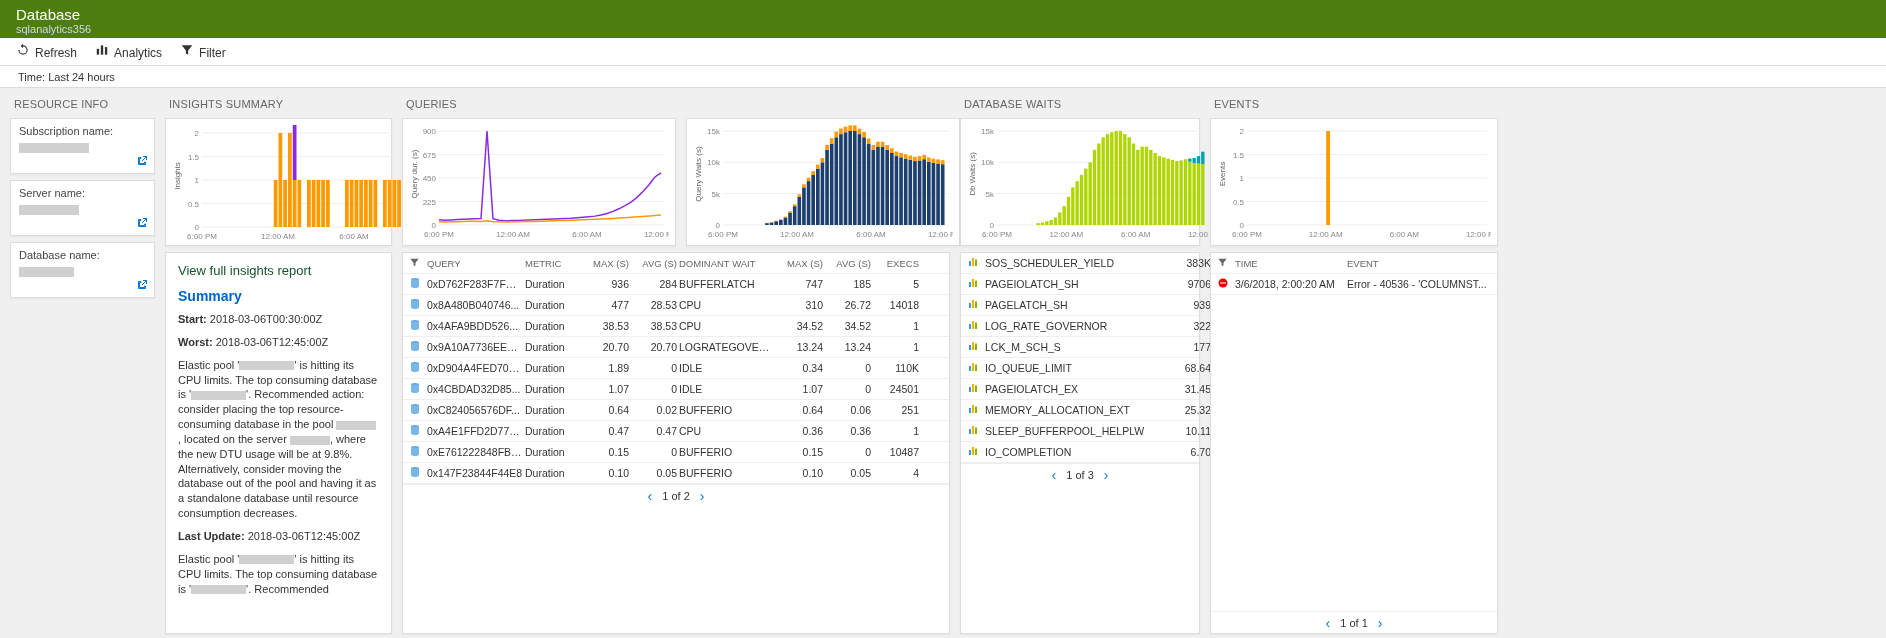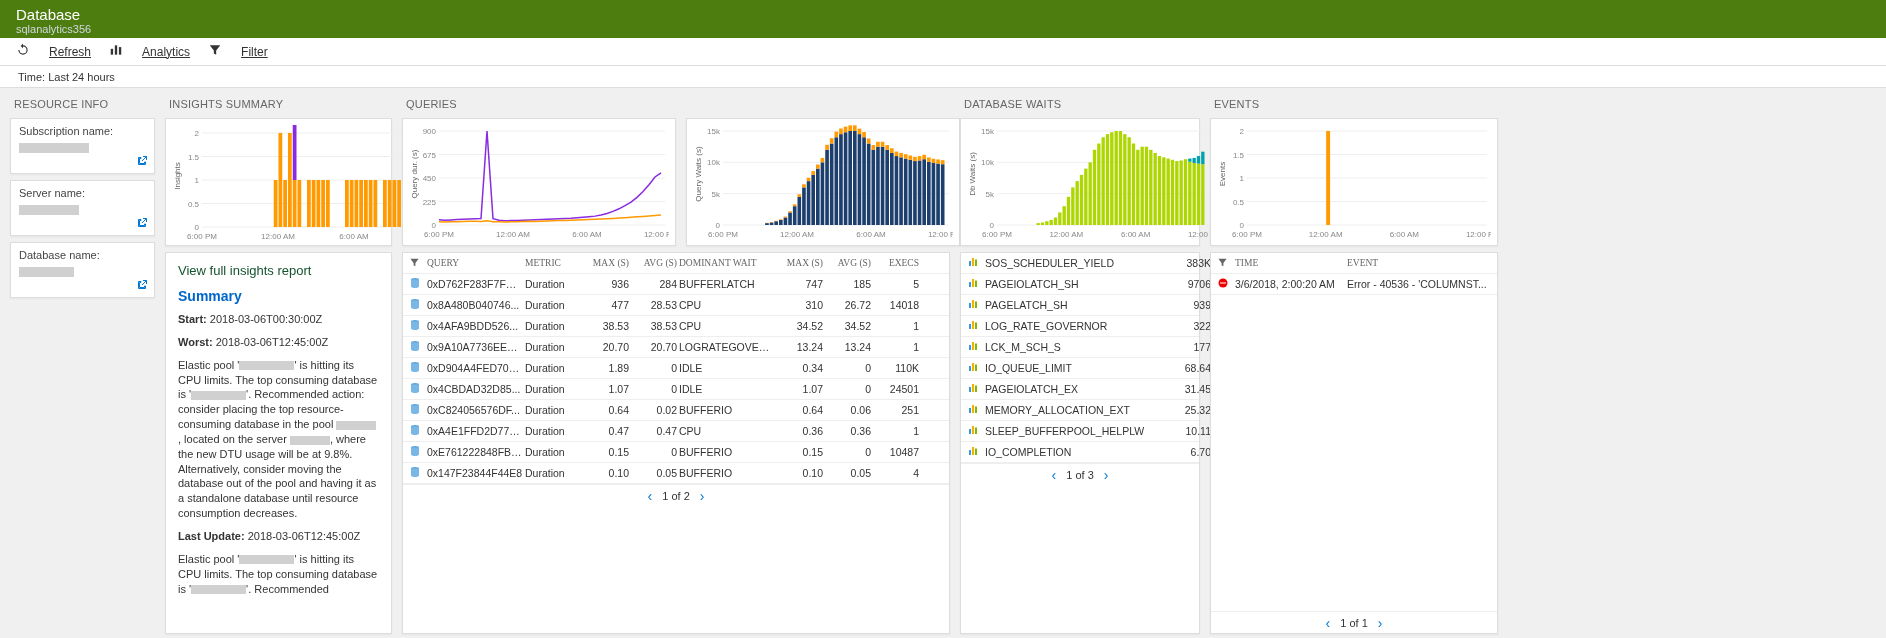--- a/index.html
+++ b/index.html
@@ -1,21 +1,21 @@
 <!DOCTYPE html>
 <html><head>
 <meta charset="utf-8">
 <style>
   * { box-sizing: border-box; margin: 0; padding: 0; }
   html, body { width: 1886px; height: 638px; font-family: "Segoe UI", Arial, sans-serif; font-size: 12px; color: #333; background: #f0f0f0; overflow: hidden; }
   .header { background: #4d7c0f; color: #fff; padding: 6px 16px 10px 16px; height: 38px; }
   .header h1 { font-size: 15px; font-weight: 400; }
   .header .sub { font-size: 11px; color: #d0d8e0; }
   .toolbar { background: #fff; height: 28px; display: flex; align-items: center; padding: 0 16px; gap: 18px; border-bottom: 1px solid #ddd; font-size: 12px; }
-  .toolbar .btn { display: flex; align-items: center; gap: 19px; cursor: pointer; text-decoration: underline; }
+  .toolbar .btn { display: flex; align-items: flex-end; gap: 5px; cursor: pointer; }
   .toolbar svg { width: 14px; height: 14px; fill: #333; }
   .timebar { background: #fff; height: 22px; line-height: 22px; padding: 0 18px; border-bottom: 1px solid #ddd; font-size: 11px; }
   .columns { display: flex; gap: 10px; padding: 8px 10px 4px 10px; height: 550px; }
   .col { display: flex; flex-direction: column; gap: 6px; }
   .col-resource { width: 145px; }
   .col-insights { width: 227px; }
   .col-queries { width: 548px; }
   .col-waits { width: 240px; }
   .col-events { width: 288px; }
   .section-title { font-size: 11px; color: #666; letter-spacing: 0.2px; padding: 2px 4px; }
@@ -29,21 +29,21 @@
   .insights-body { flex: 1; padding: 10px 12px; font-size: 11.5px; overflow: hidden; }
   .insights-body .link { color: #14532d; font-weight: 400; display: block; margin-bottom: 10px; font-size: 13px; cursor: pointer; }
   .insights-body h3 { color: #0066cc; font-size: 14px; font-weight: 600; margin-bottom: 8px; }
   .insights-body p { margin-bottom: 8px; line-height: 1.35; font-size: 11px; }
   .insights-body .redact { display: inline-block; background: #d0d0d0; height: 9px; width: 55px; vertical-align: middle; }
   .chart-card { height: 128px; padding: 4px 6px 2px 6px; }
   .chart-header-row { display:flex; gap:10px; }
   .chart-header-row .chart-card { flex: 1; }
   .tbl { flex: 1; display: flex; flex-direction: column; font-size: 10.5px; }
   .tbl-head, .tbl-row { display: grid; align-items: center; height: 21px; padding: 0 6px; border-bottom: 1px solid #eee; }
-  .tbl-head { color: #666; font-size: 9.5px; font-family: Liberation Serif, serif; }
+  .tbl-head { color: #666; font-size: 9.5px; }
   .queries-grid .tbl-head, .queries-grid .tbl-row { grid-template-columns: 16px 96px 56px 46px 46px 96px 46px 46px 46px; gap: 2px; }
   .waits-grid .tbl-head, .waits-grid .tbl-row { grid-template-columns: 16px 170px 54px; gap: 2px; }
   .events-grid .tbl-head, .events-grid .tbl-row { grid-template-columns: 16px 110px 140px; gap: 2px; }
   .cell-r { text-align: right; }
   .icon-cell svg { width: 12px; height: 12px; }
   .pager { height: 22px; display: flex; align-items: center; justify-content: center; gap: 10px; font-size: 11px; border-top: 1px solid #eee; }
   .pager .nav { color: #0078d4; cursor: pointer; font-size: 14px; }
   .ellipsis { white-space: nowrap; overflow: hidden; text-overflow: ellipsis; }
   svg.mini { display: block; }
   .filter-ico svg { width:11px; height:11px; fill:#666; }

